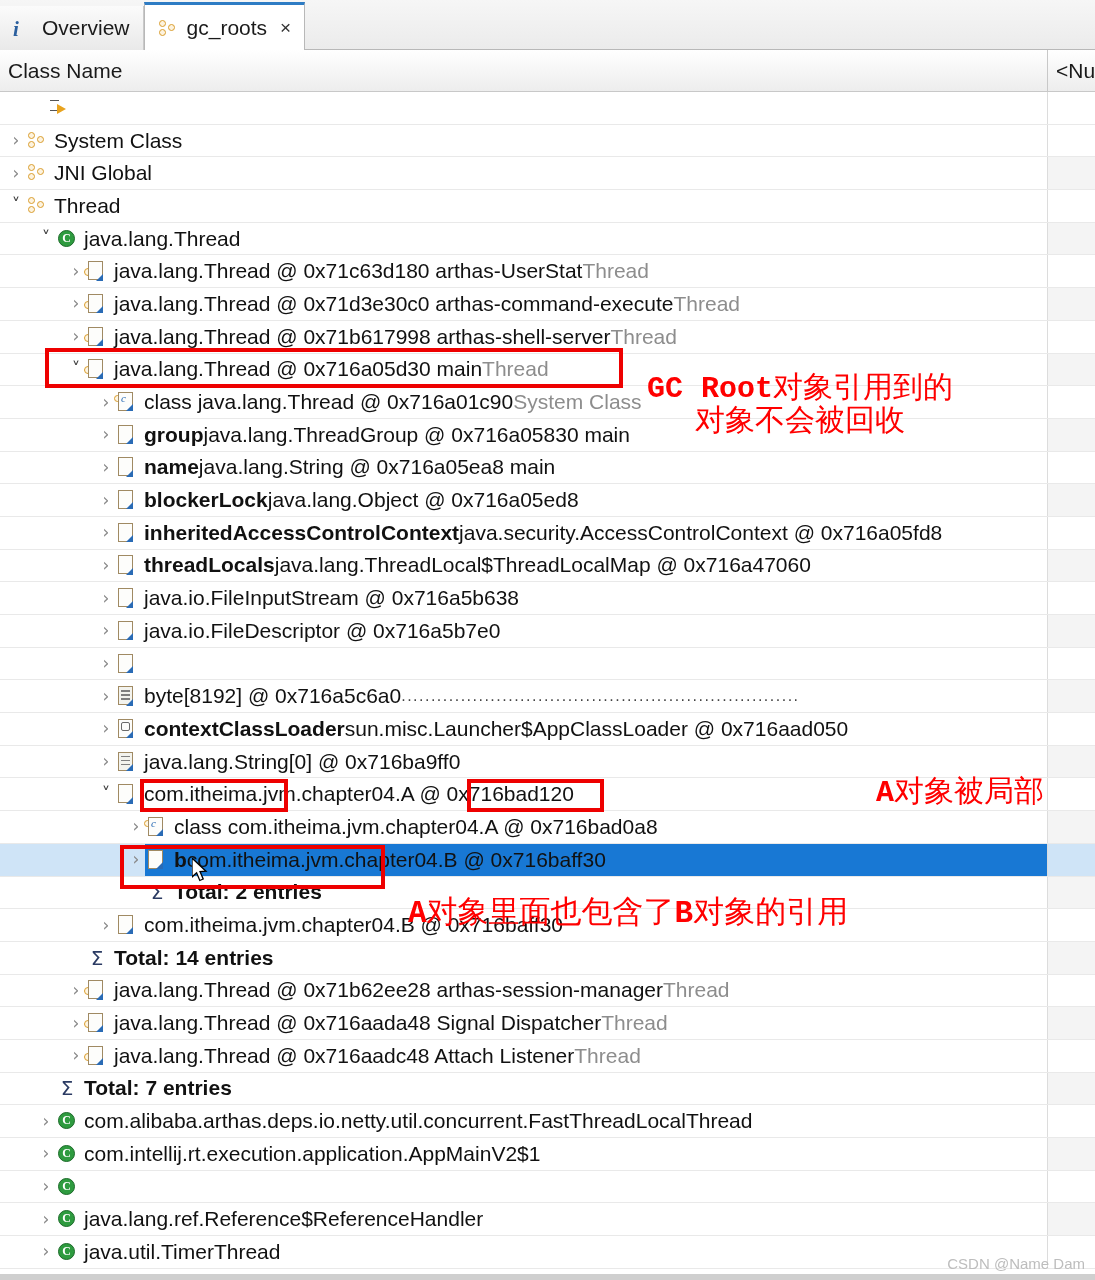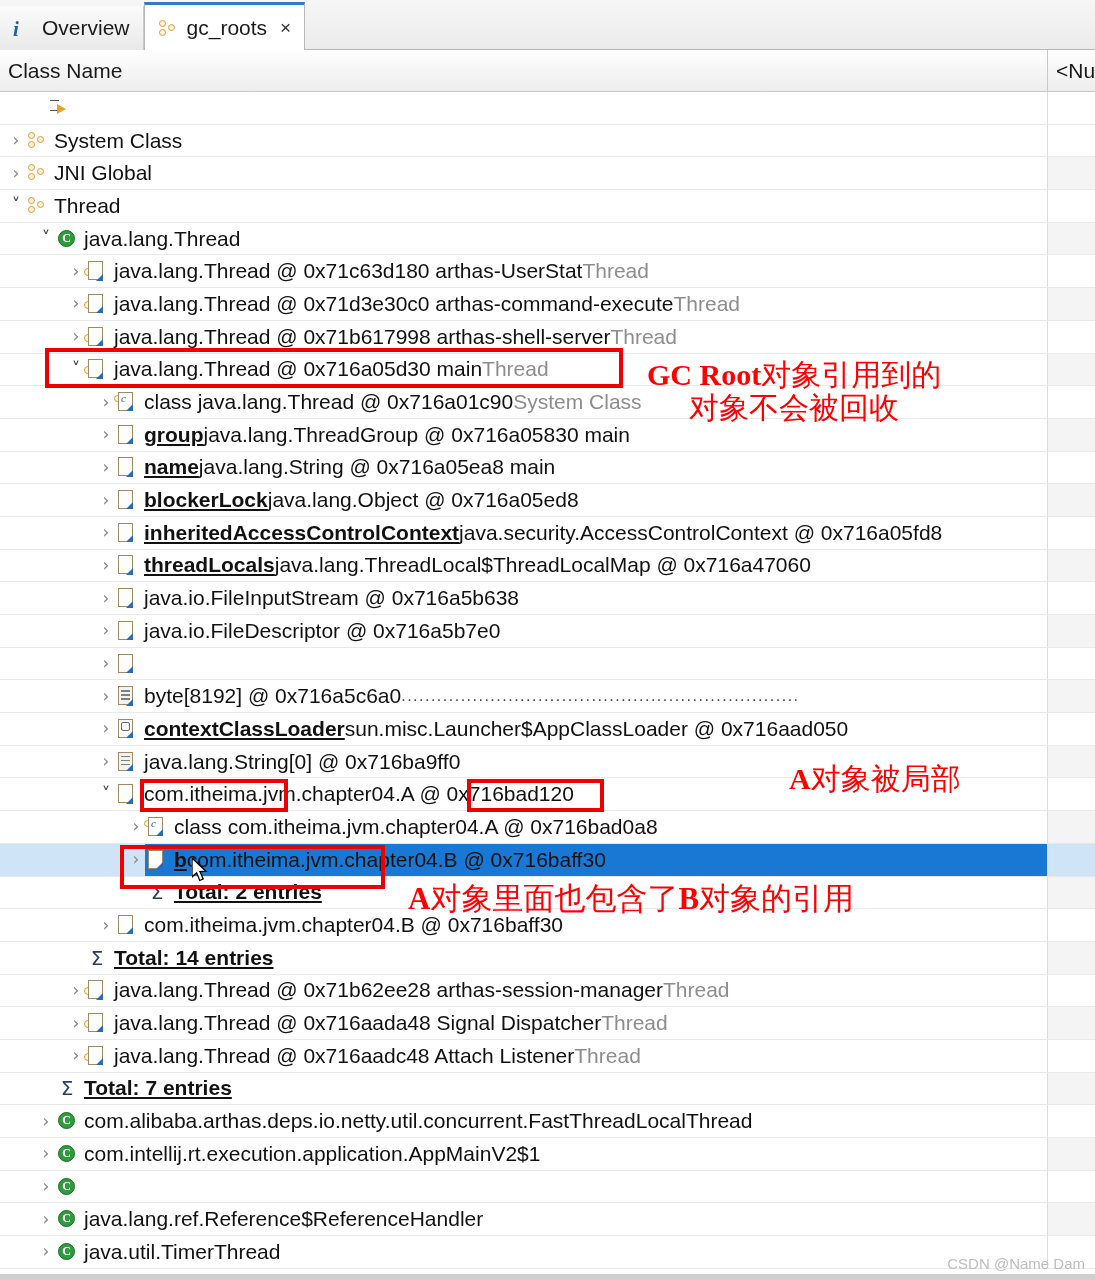--- a/index.html
+++ b/index.html
@@ -97,21 +97,21 @@
   .arrow{
     width:16px;flex:0 0 16px;text-align:center;
     font-size:17px;color:#8a8a8a;line-height:1;
     font-family:"DejaVu Sans",sans-serif;
   }
   .arrow.blank{color:transparent;}
   .arrow.dn{color:#3d3d3d;}
 
   .lbl{font-size:21px;color:#111;}
   .dim{color:#8d8d8d;}
-  .b{font-weight:bold;text-decoration:underline;}
+  .b{font-weight:bold;}
   .dots{color:#444;letter-spacing:1.5px;font-size:16px;}
 
   
   .ibox{width:26px;flex:0 0 26px;height:24px;position:relative;margin-right:4px;}
 
   
   .doc{
     position:absolute;left:4px;top:2px;width:15px;height:19px;
     background:#fdfdfb;border:1.4px solid #a08a63;box-sizing:border-box;
   }
@@ -173,22 +173,22 @@
   
   .sig{
     width:26px;flex:0 0 26px;text-align:center;font-size:20px;color:#2b3b63;
     font-family:"DejaVu Sans",sans-serif;margin-right:4px;
   }
 
   
   .redbox{position:absolute;border:4px solid #ee0000;box-sizing:border-box;z-index:20;pointer-events:none;}
   .note{
     position:absolute;color:#ff0000;z-index:21;
-    font-family:Liberation Serif, serif;
-    font-size:30px;line-height:33px;white-space:nowrap;
+    font-family:Liberation Mono, monospace;
+    font-size:30px;line-height:33px;white-space:nowrap;margin-top:15px;
   }
   .note b{font-weight:bold;}
 
   
   .cursor{position:absolute;z-index:30;width:18px;height:26px;}
 
   .wm{
     position:absolute;right:10px;bottom:8px;color:#bdbdbd;font-size:15px;z-index:25;
     font-family:"Liberation Sans",sans-serif;
   }
@@ -656,21 +656,21 @@
 <div class="redbox" style="left:45px;top:348px;width:578px;height:40px;"></div>
 <div class="redbox" style="left:140px;top:779px;width:148px;height:33px;"></div>
 <div class="redbox" style="left:467px;top:779px;width:137px;height:33px;"></div>
 <div class="redbox" style="left:120px;top:845px;width:265px;height:44px;"></div>
 
 <div class="note" style="left:647px;top:358px;">
   <div><b>GC Root</b><span>对象引用到的</span></div>
   <div style="text-align:center;"><span>对象不会被回收</span></div>
 </div>
 
-<div class="note" style="left:789px;top:762px;">
+<div class="note" style="left:876px;top:762px;">
   <div><b>A</b><span>对象被局部</span></div>
 </div>
 
 <div class="note" style="left:408px;top:882px;font-size:31px;">
   <b>A</b><span>对象里面也包含了</span><b>B</b><span>对象的引用</span>
 </div>
 
 <svg class="cursor" style="left:192px;top:858px;" viewBox="0 0 18 26">
   <polygon points="0,0 0,19 4.6,14.8 7.8,22.5 11.2,21 8,13.6 14,13.2" fill="#ffffff" stroke="#000000" stroke-width="1.3"></polygon>
 </svg>

